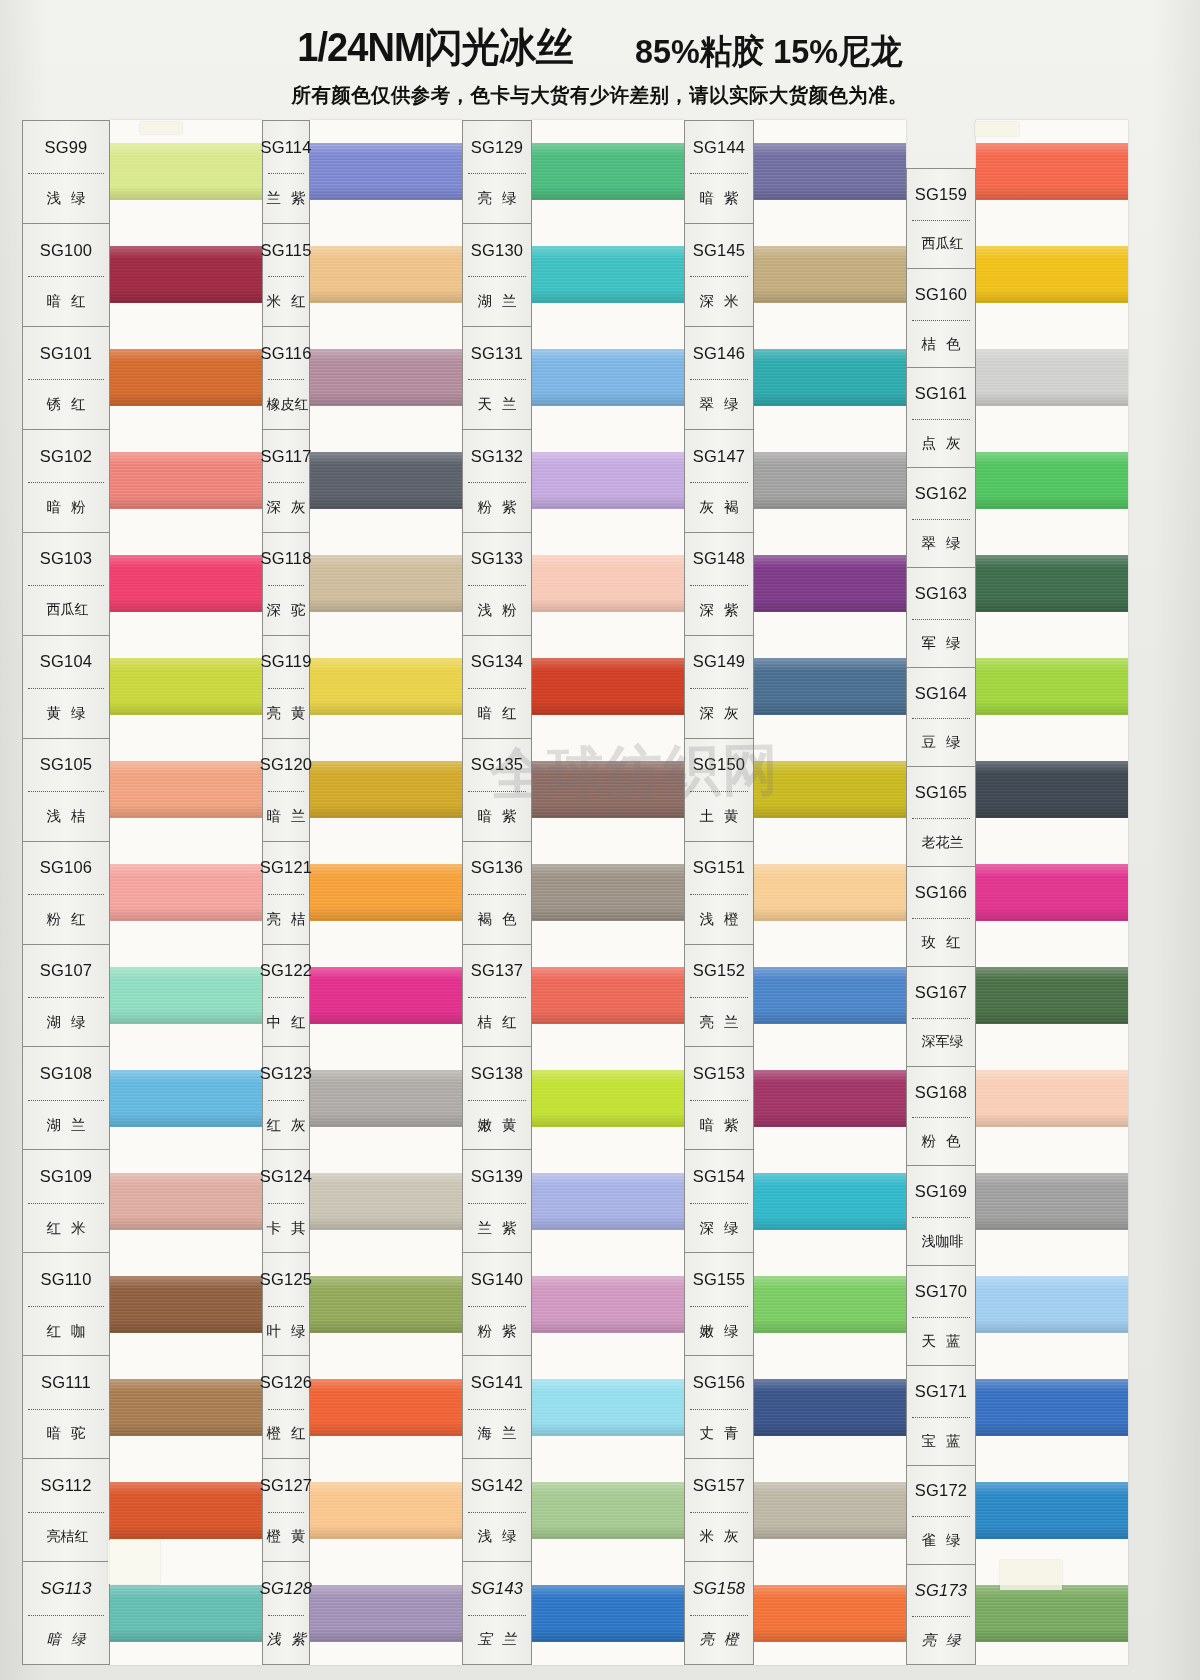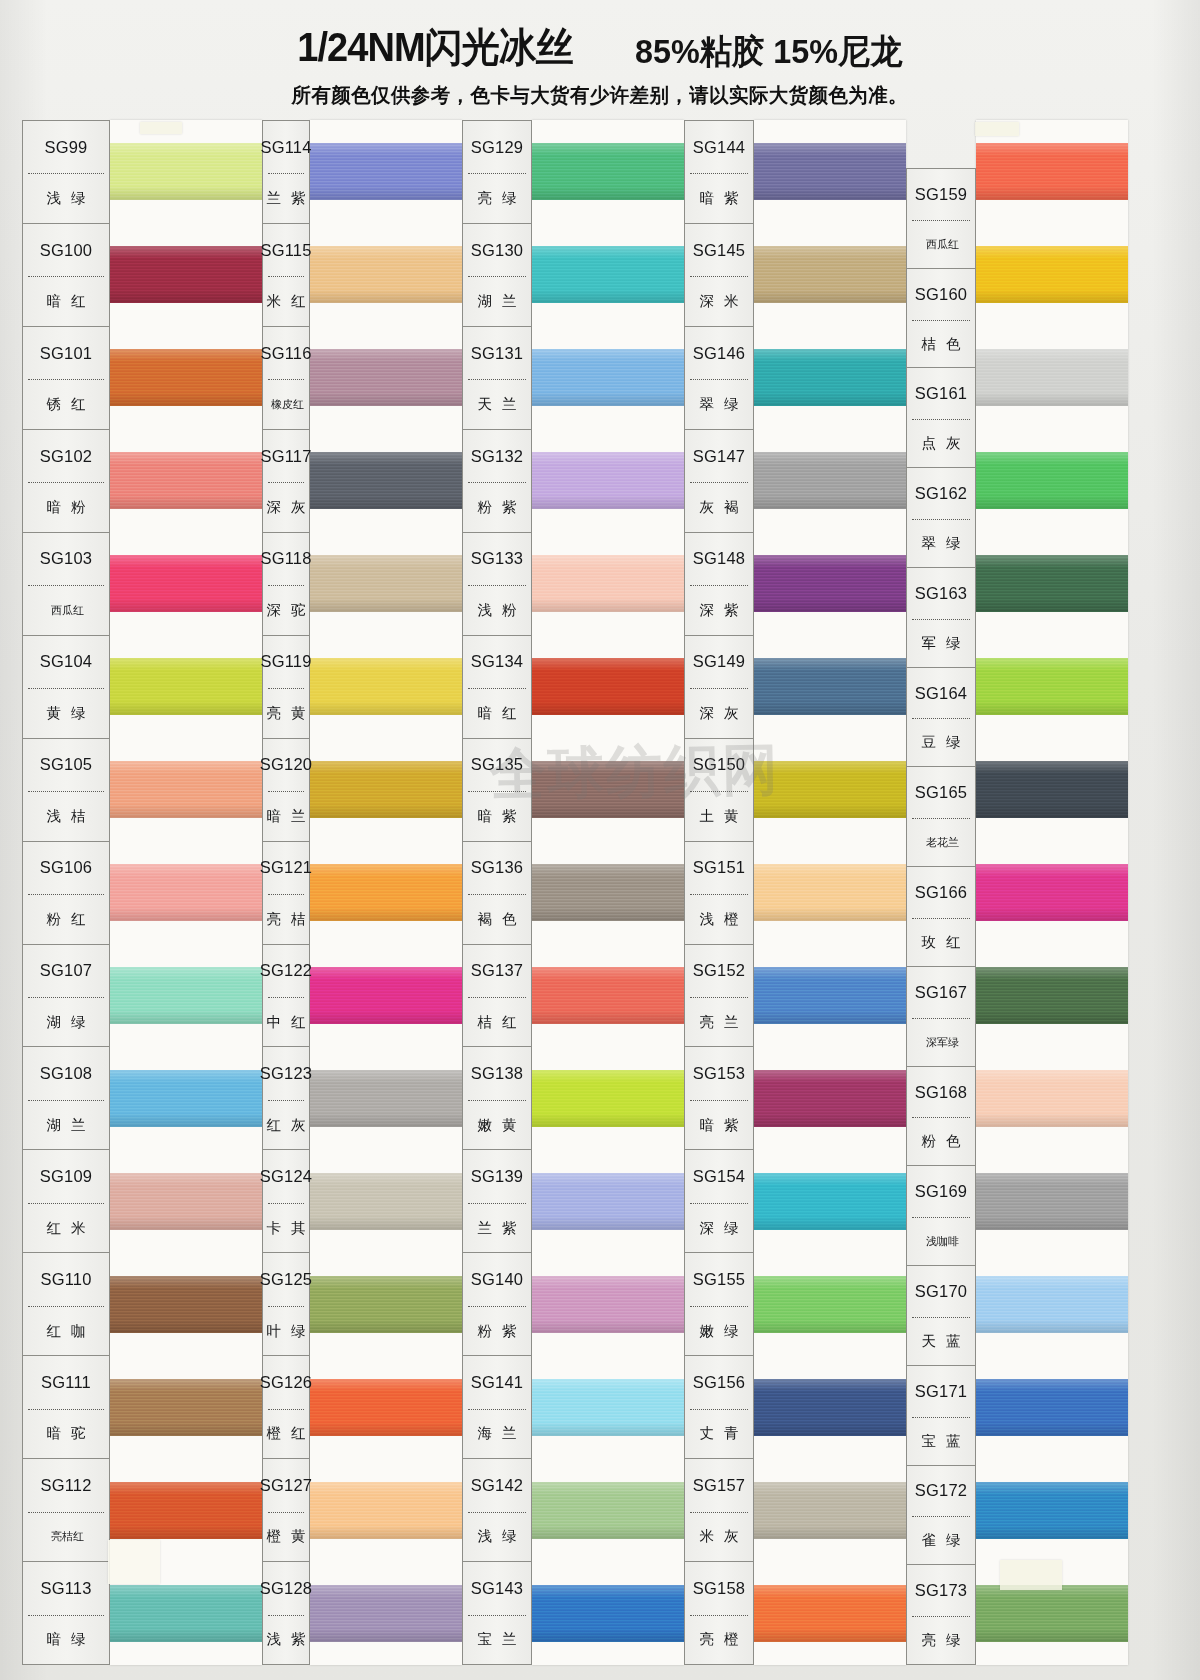--- a/index.html
+++ b/index.html
@@ -61,37 +61,37 @@
     background:#fbfaf7;
     box-shadow:0 0 2px rgba(0,0,0,.18);
     display:flex; flex-direction:column;
   }
   .cell{
     flex:1 1 0;
     border-bottom:1.4px solid #8d8d88;
     display:flex; flex-direction:column;
     position:relative;
   }
-  .cell:last-child{ border-bottom:none; }
+  .cell:last-child{ border-bottom:none;font-style:italic; }
   .code{
     flex:1 1 52%;
     display:flex; align-items:center; justify-content:center;
     font-size:16.5px; color:#17181a; letter-spacing:.2px;
     font-family:"Liberation Sans", sans-serif;
   }
   .dash{
     height:0; border-top:1.5px dotted #5c5c58; margin:0 5px;
   }
   .cname{
     flex:1 1 48%;
     display:flex; align-items:center; justify-content:center;
     font-size:14.5px; color:#17181a; letter-spacing:3px;
     padding-left:3px;
   }
-  .cname.wide{ letter-spacing:0px; font-size:11px;text-align:right;}
+  .cname.wide{ letter-spacing:0px; font-size:14px;text-align:right;}
 
   .swcell{
     flex:1 1 0;
     position:relative;
     display:flex; align-items:center;
   }
   .yarn{
     width:100%;
     height:56%;
     position:relative;

